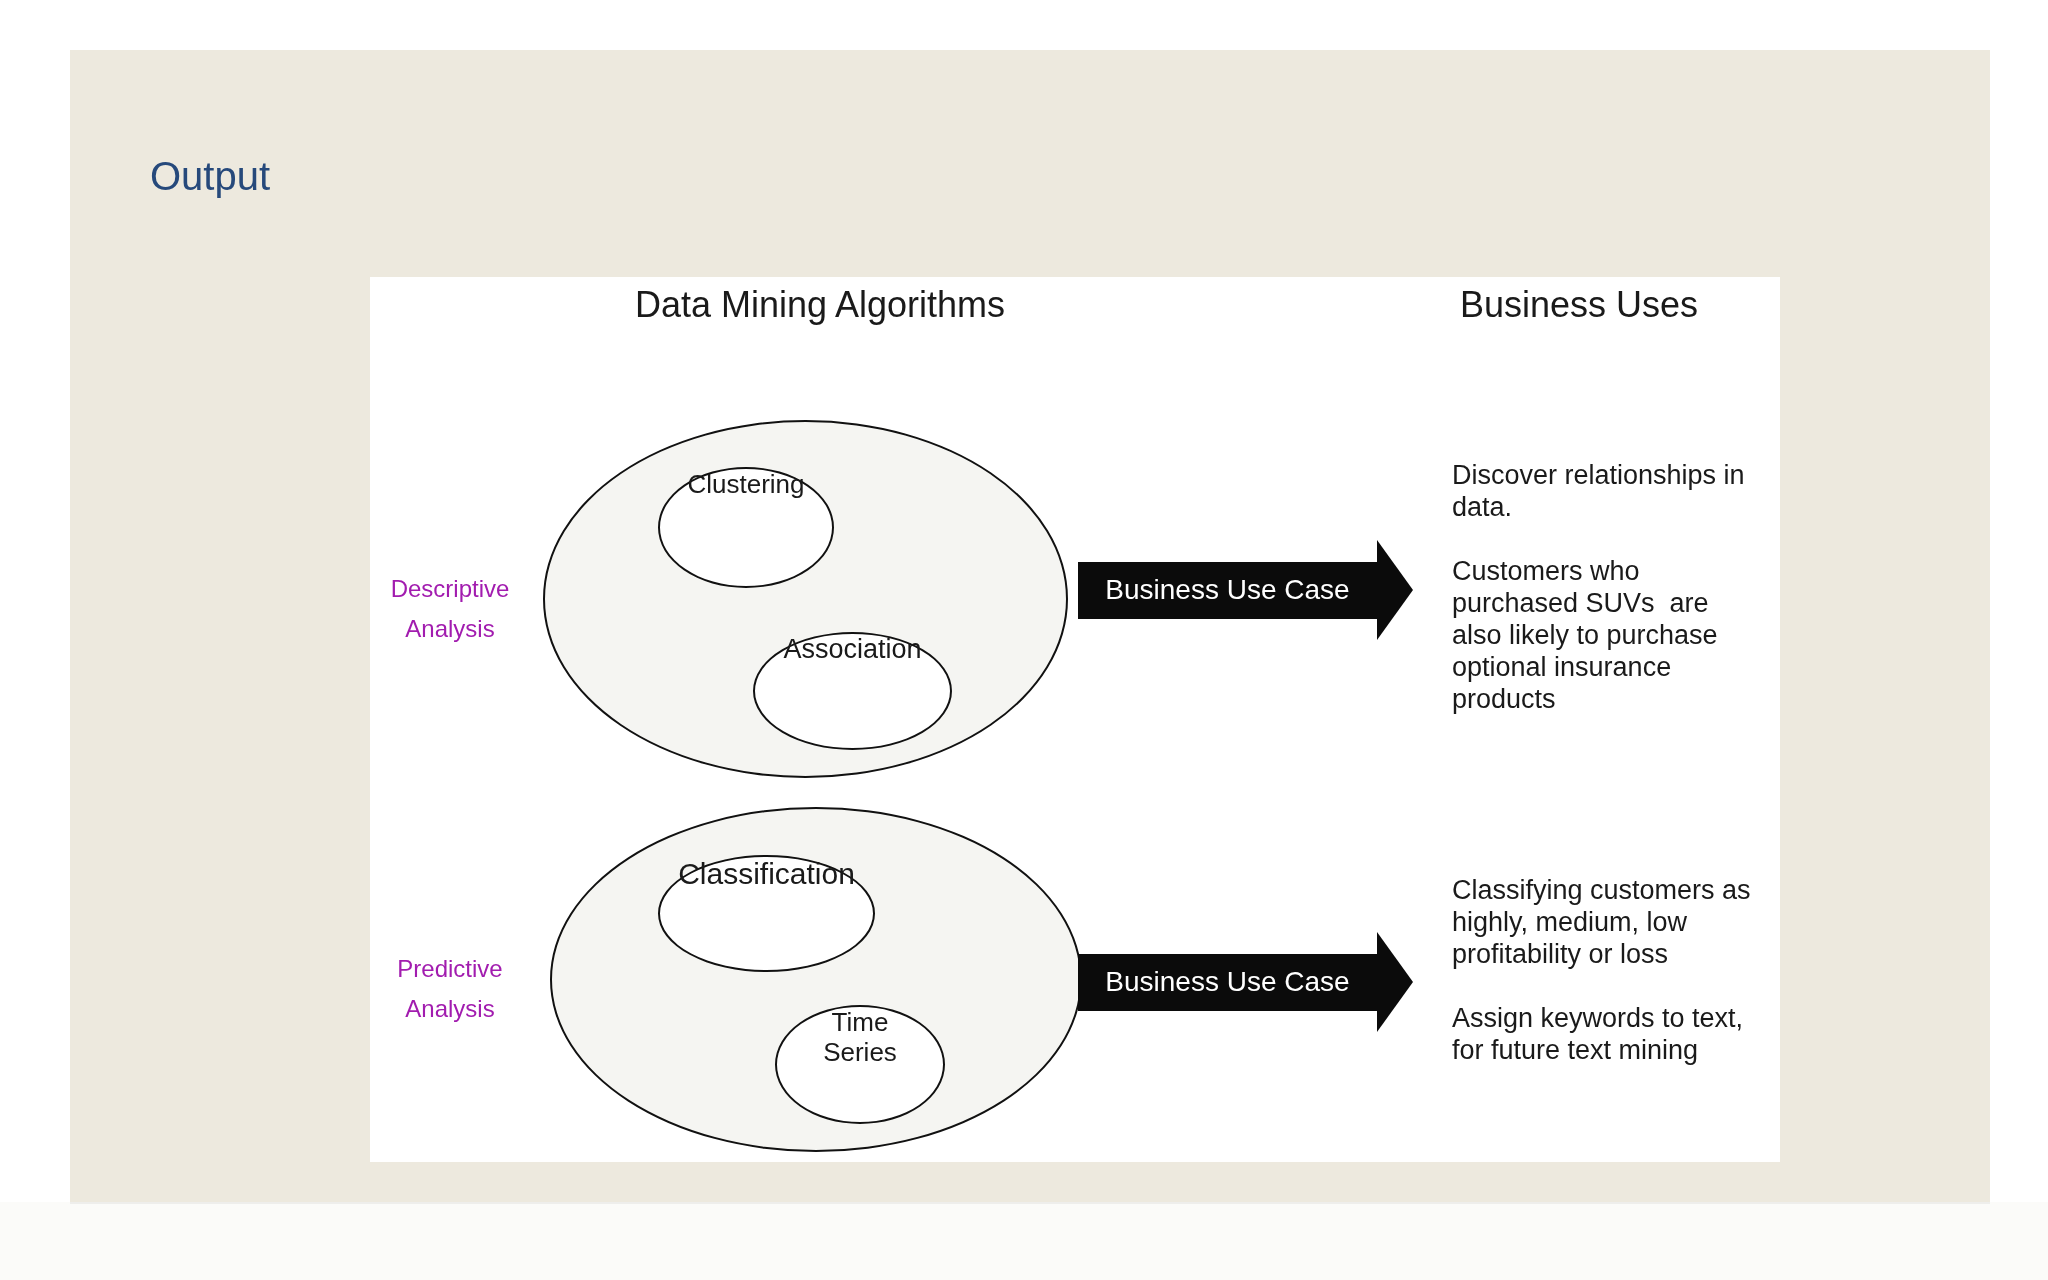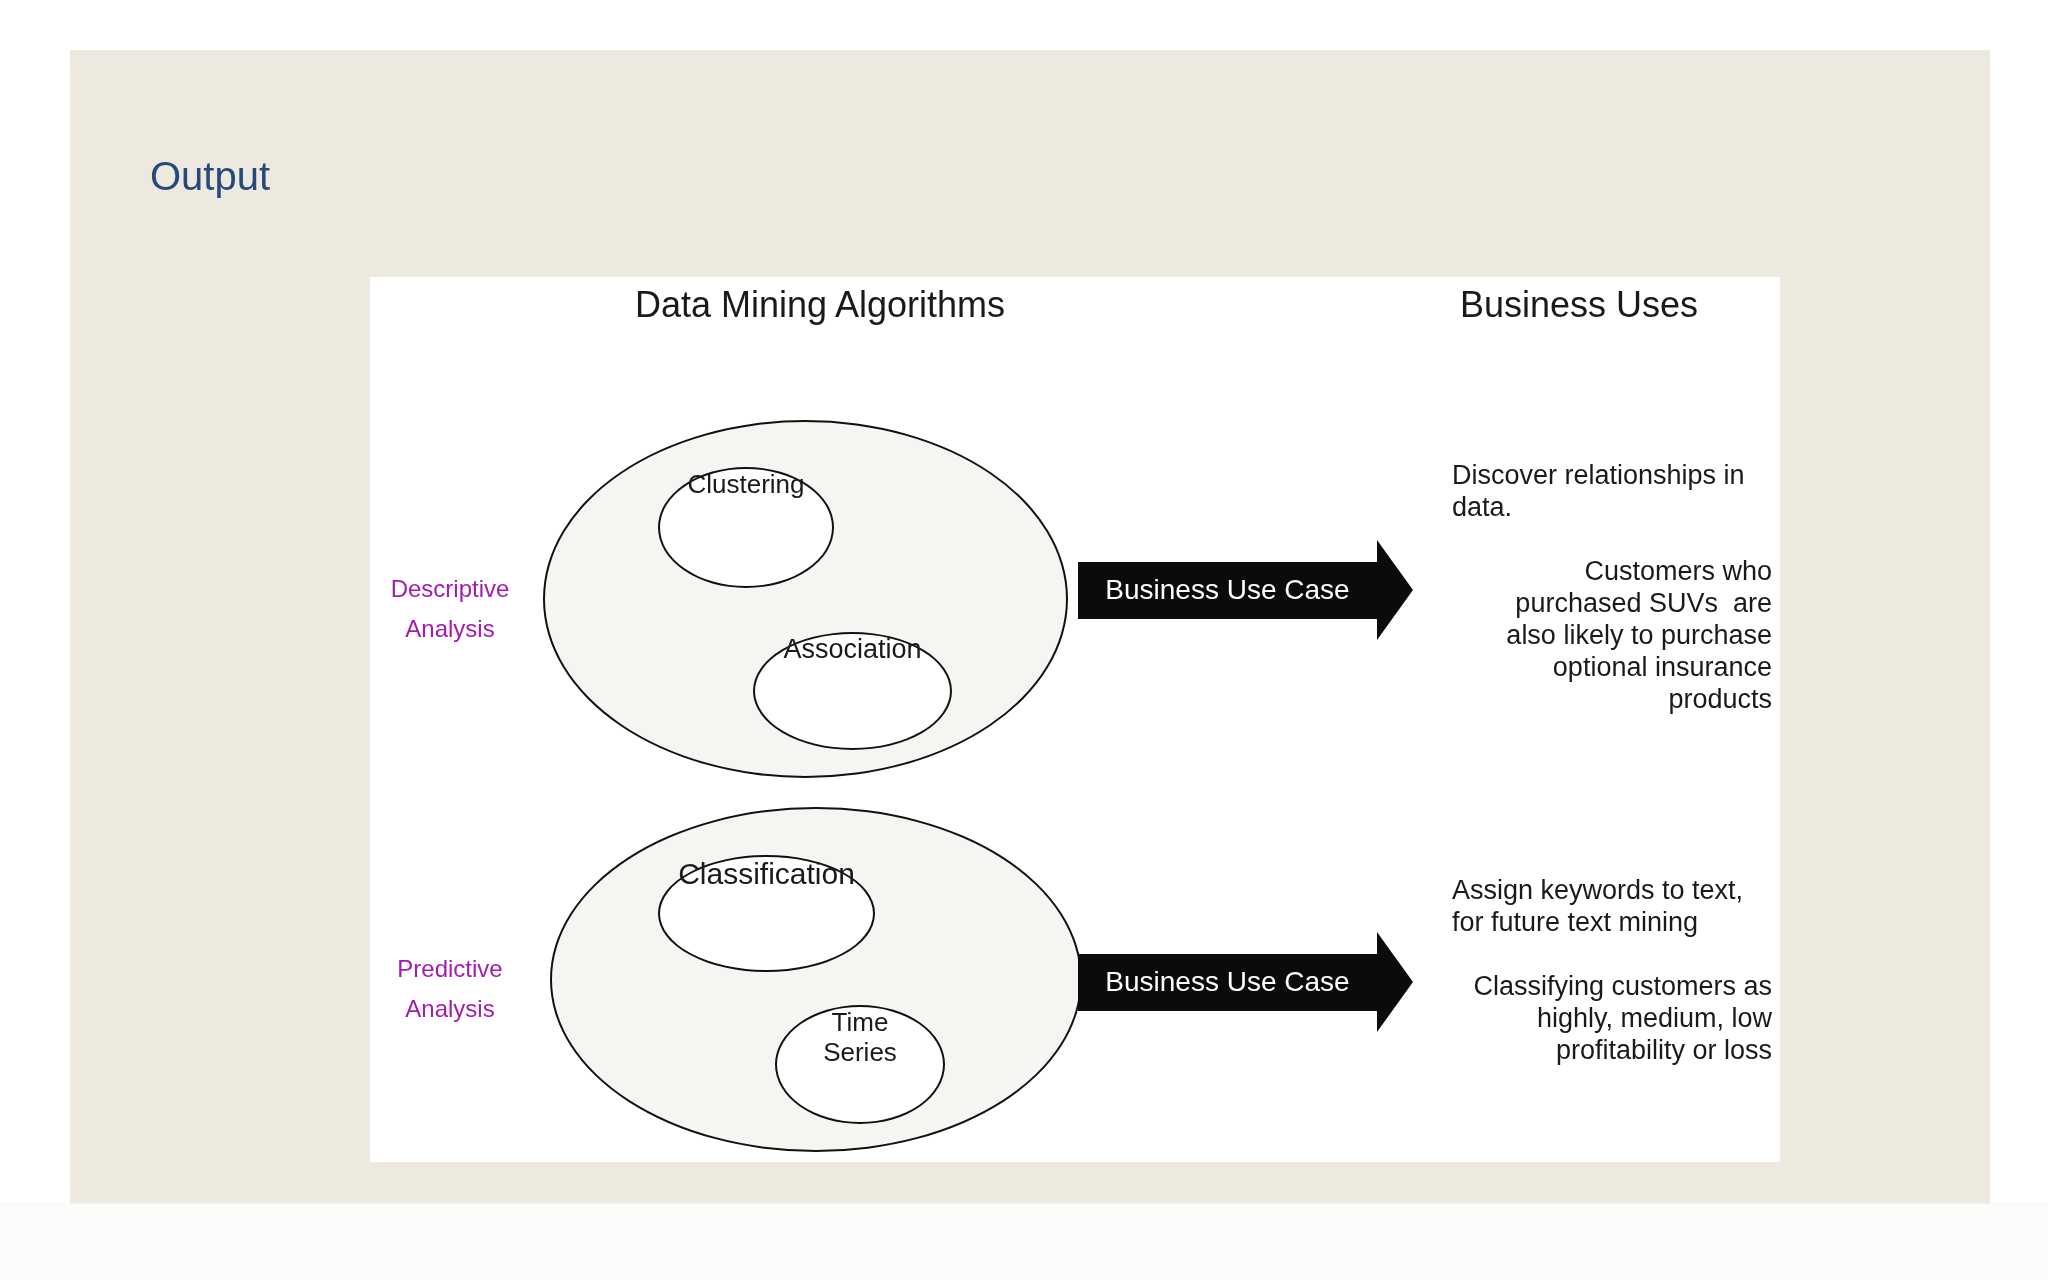--- a/index.html
+++ b/index.html
@@ -74,21 +74,21 @@
     border-top:50px solid transparent;
     border-bottom:50px solid transparent;
   }
   .uses-block{
     position:absolute;left:1082px;width:320px;
     font-size:27px;line-height:32px;color:#1A1A1A;
   }
   .uses-block.u1{top:182px;}
   .uses-block.u2{top:597px;}
   .uses-block p{margin:0 0 32px 0;white-space:pre-wrap;}
-  .uses-block p:last-child{margin-bottom:0;text-align:right;}
+  .uses-block p:last-child{margin-bottom:0;}
 </style>
 </head>
 <body>
 
 <div class="bottom-strip"></div>
 
 <div class="slide">
 
   <div class="slide-title">Output</div>
 
@@ -132,21 +132,21 @@
       <span>Time
 Series</span>
     </div>
     <div class="arrow a2">
       <div class="arrow-body">
         <span class="arrow-label">Business Use Case</span>
       </div>
       <div class="arrow-head"></div>
     </div>
     <div class="uses-block u2">
-      <p>Assign keywords to text,
-for future text mining</p>
       <p>Classifying customers as
 highly, medium, low
 profitability or loss</p>
+      <p>Assign keywords to text,
+for future text mining</p>
     </div>
 
   </div>
 </div>
 
 </body></html>

